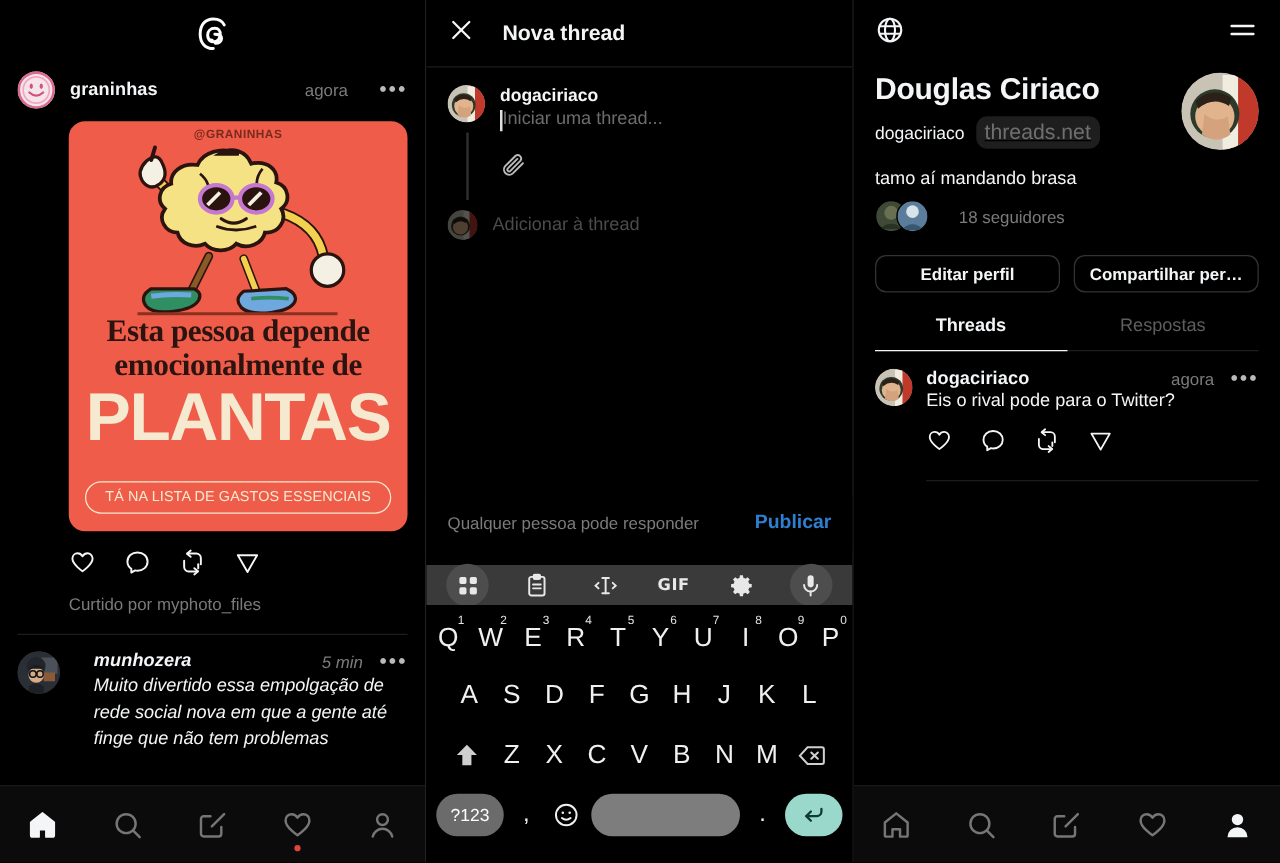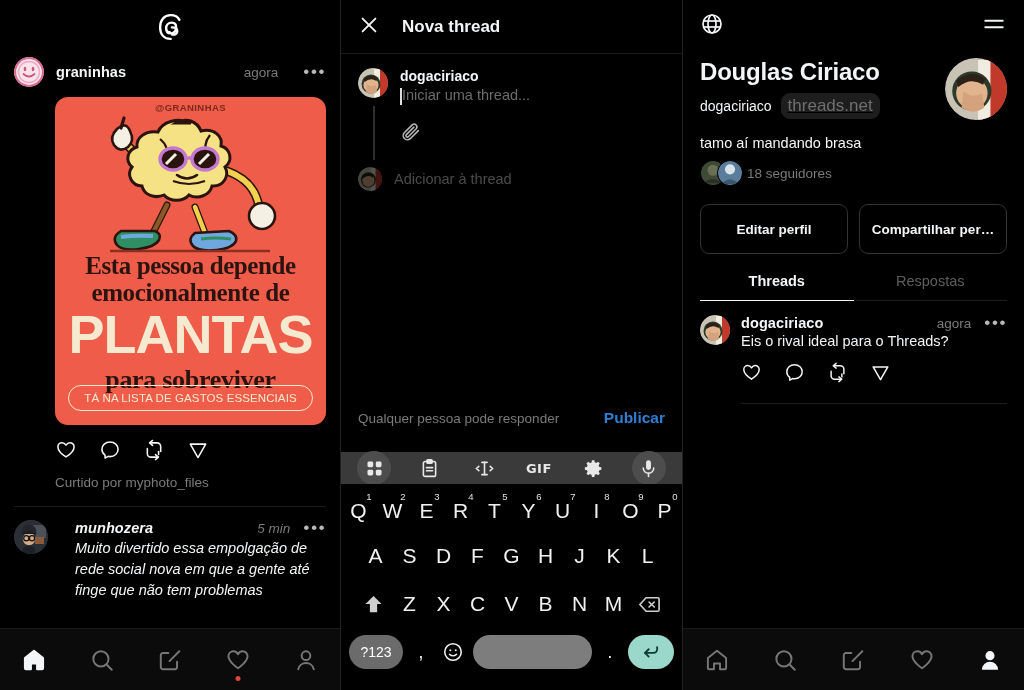--- a/index.html
+++ b/index.html
@@ -121,27 +121,27 @@
   
   .p3-header { height: 52px; display: flex; align-items: center; padding: 0 17px; }
   .p3-header .spacer { flex: 1; }
   .profile { padding: 6px 17px 0 17px; }
   .prof-top { display: flex; align-items: flex-start; }
   .prof-name { font-size: 24px; font-weight: bold; color: #f3f5f7; letter-spacing: -.2px; }
   .prof-handle-row { display: flex; align-items: center; gap: 9px; margin-top: 7px; }
   .prof-handle { font-size: 14px; color: #f3f5f7; }
   .badge { background: #1e1e1e; color: #6f6f6f; font-size: 17px; padding: 3px 7px; border-radius: 9px; }
   .prof-bio { font-size: 14.5px; color: #f3f5f7; margin-top: 15px; }
-  .followers { display: flex; align-items: center; gap: 4px; margin-top: 9px; }
+  .followers { display: flex; align-items: center; gap: 24px; margin-top: 9px; }
   .fstack { display: flex; }
   .fstack .avatar { border: 1.5px solid #000; }
   .fstack .avatar:nth-child(2) { margin-left: -9px; }
   .followers-txt { font-size: 13.5px; color: #7b7b7b; }
   .prof-buttons { display: flex; gap: 11px; margin-top: 18px; }
-  .pbtn { flex: 1; height: 50px; border: 1px solid #333; border-radius: 9px;
+  .pbtn { flex: 1; height: 30px; border: 1px solid #333; border-radius: 9px;
           display: flex; align-items: center; justify-content: center;
           font-size: 13.5px; font-weight: bold; color: #f3f5f7; }
   .tabs { display: flex; margin-top: 19px; }
   .tab { flex: 1; text-align: center; padding-bottom: 11px; font-size: 14.5px; color: #5e5e5e; }
   .tab.active { color: #f3f5f7; font-weight: bold; border-bottom: 1.8px solid #f3f5f7; }
   .tabs-under { height: 1px; background: #1d1d1d; margin-top: -1px; }
   .p3post { padding: 14px 17px 0 17px; display: flex; gap: 11px; }
   .p3post-body { flex: 1; }
   .p3post-head { display: flex; align-items: center; }
   .p3post-text { font-size: 14.5px; color: #f3f5f7; margin-top: 2px; }
@@ -231,21 +231,20 @@
             <line x1="131" y1="43" x2="137" y2="43" stroke="#c478d0" stroke-width="3.4"></line>
             <path d="M111 49 l10 -10" stroke="#f4f1e4" stroke-width="3"></path>
             <path d="M144 49 l10 -10" stroke="#f4f1e4" stroke-width="3"></path>
 
             <path d="M122 60 q10 7 20 0" fill="none" stroke="#2b1410" stroke-width="2.6" stroke-linecap="round"></path>
           </svg>
 
           <div class="poster-txt pt1">Esta pessoa depende</div>
           <div class="poster-txt pt2">emocionalmente de</div>
           <div class="poster-txt pt3">PLANTAS</div>
-          <div class="poster-txt pt4">para sobreviver</div>
           <div class="poster-pill">TÁ NA LISTA DE GASTOS ESSENCIAIS</div>
         </div>
       </div>
 
       <div class="actions">
         <span>
           <svg viewBox="0 0 24 24" fill="none" stroke="#f3f5f7" stroke-width="1.7" stroke-linecap="round" stroke-linejoin="round">
             <path d="M20.8 8.6c0-2.6-2-4.6-4.5-4.6-1.8 0-3.3 1-4.3 2.6C11 5 9.5 4 7.7 4 5.2 4 3.2 6 3.2 8.6c0 5.2 8.8 11 8.8 11s8.8-5.8 8.8-11z"></path>
           </svg>
         </span>
@@ -618,21 +617,21 @@
           <path d="M5.5 11 q7 -6 14 -1 l-1 3 q-6 -4 -12 1z" fill="#2b2119"></path>
           <path d="M9 16 q4 4 9 1 l1 7 q-5 4 -11 0z" fill="#d4a27c"></path>
         </svg>
       </span>
       <div class="p3post-body">
         <div class="p3post-head">
           <span class="username">dogaciriaco</span>
           <span class="meta-time">agora</span>
           <span class="dots">•••</span>
         </div>
-        <div class="p3post-text">Eis o rival ideal para o Threads?</div>
+        <div class="p3post-text">Eis o rival pode para o Twitter?</div>
         <div class="p3actions">
           <span>
             <svg viewBox="0 0 24 24" fill="none" stroke="#f3f5f7" stroke-width="1.7" stroke-linecap="round" stroke-linejoin="round">
               <path d="M20.8 8.6c0-2.6-2-4.6-4.5-4.6-1.8 0-3.3 1-4.3 2.6C11 5 9.5 4 7.7 4 5.2 4 3.2 6 3.2 8.6c0 5.2 8.8 11 8.8 11s8.8-5.8 8.8-11z"></path>
             </svg>
           </span>
           <span>
             <svg viewBox="0 0 24 24" fill="none" stroke="#f3f5f7" stroke-width="1.7" stroke-linecap="round" stroke-linejoin="round">
               <path d="M12 3.2c-5 0-8.8 3.5-8.8 8 0 2.6 1.3 4.9 3.4 6.3v3.3l3.3-1.9c.7.2 1.4.3 2.1.3 5 0 8.8-3.5 8.8-8s-3.8-8-8.8-8z"></path>
             </svg>

